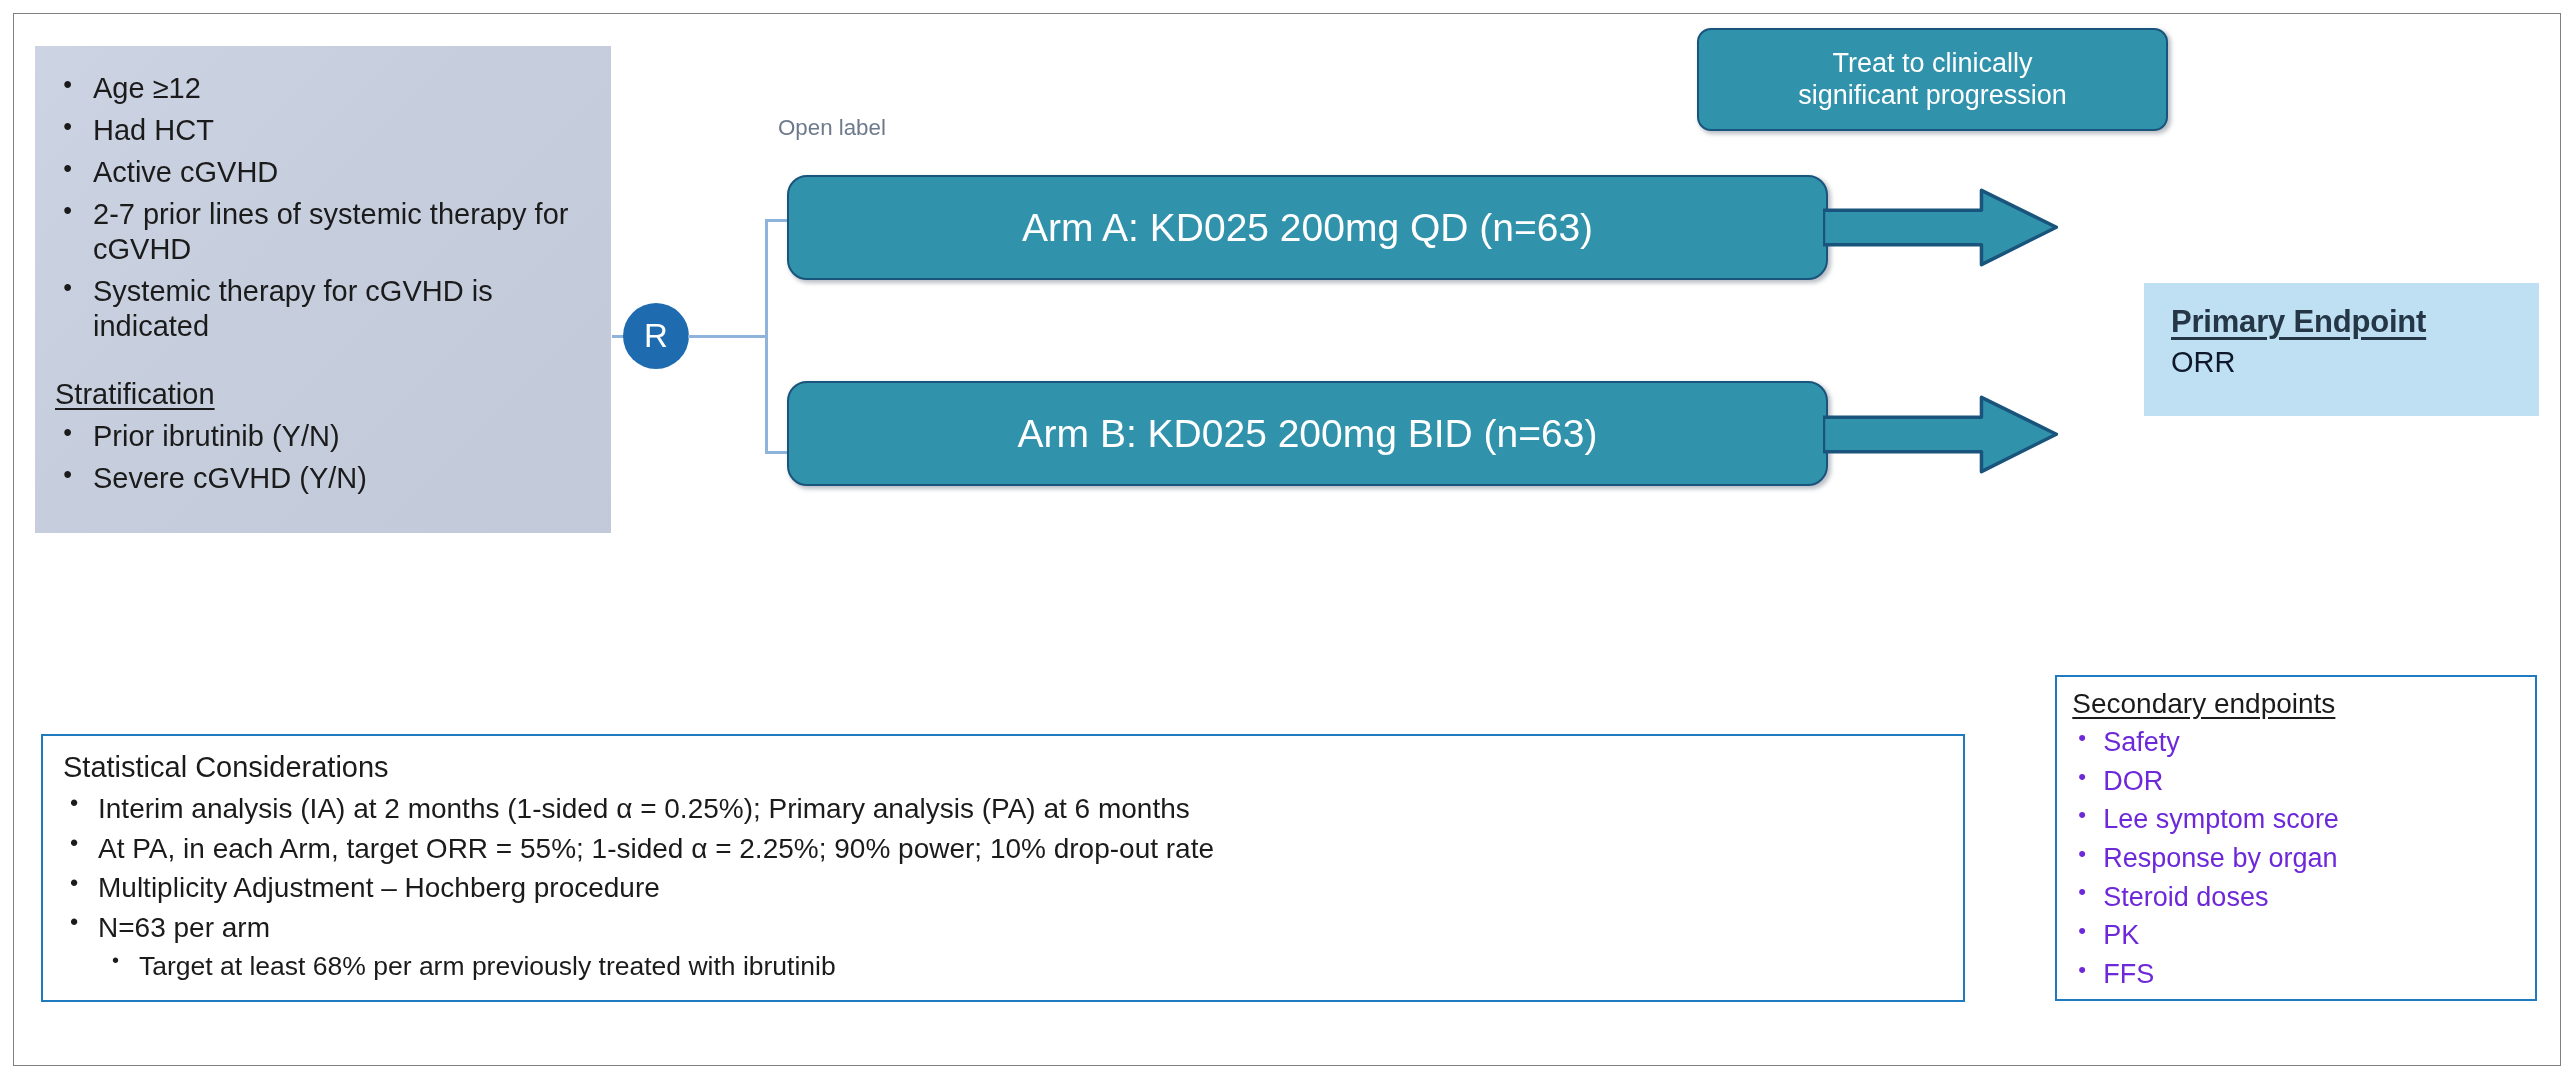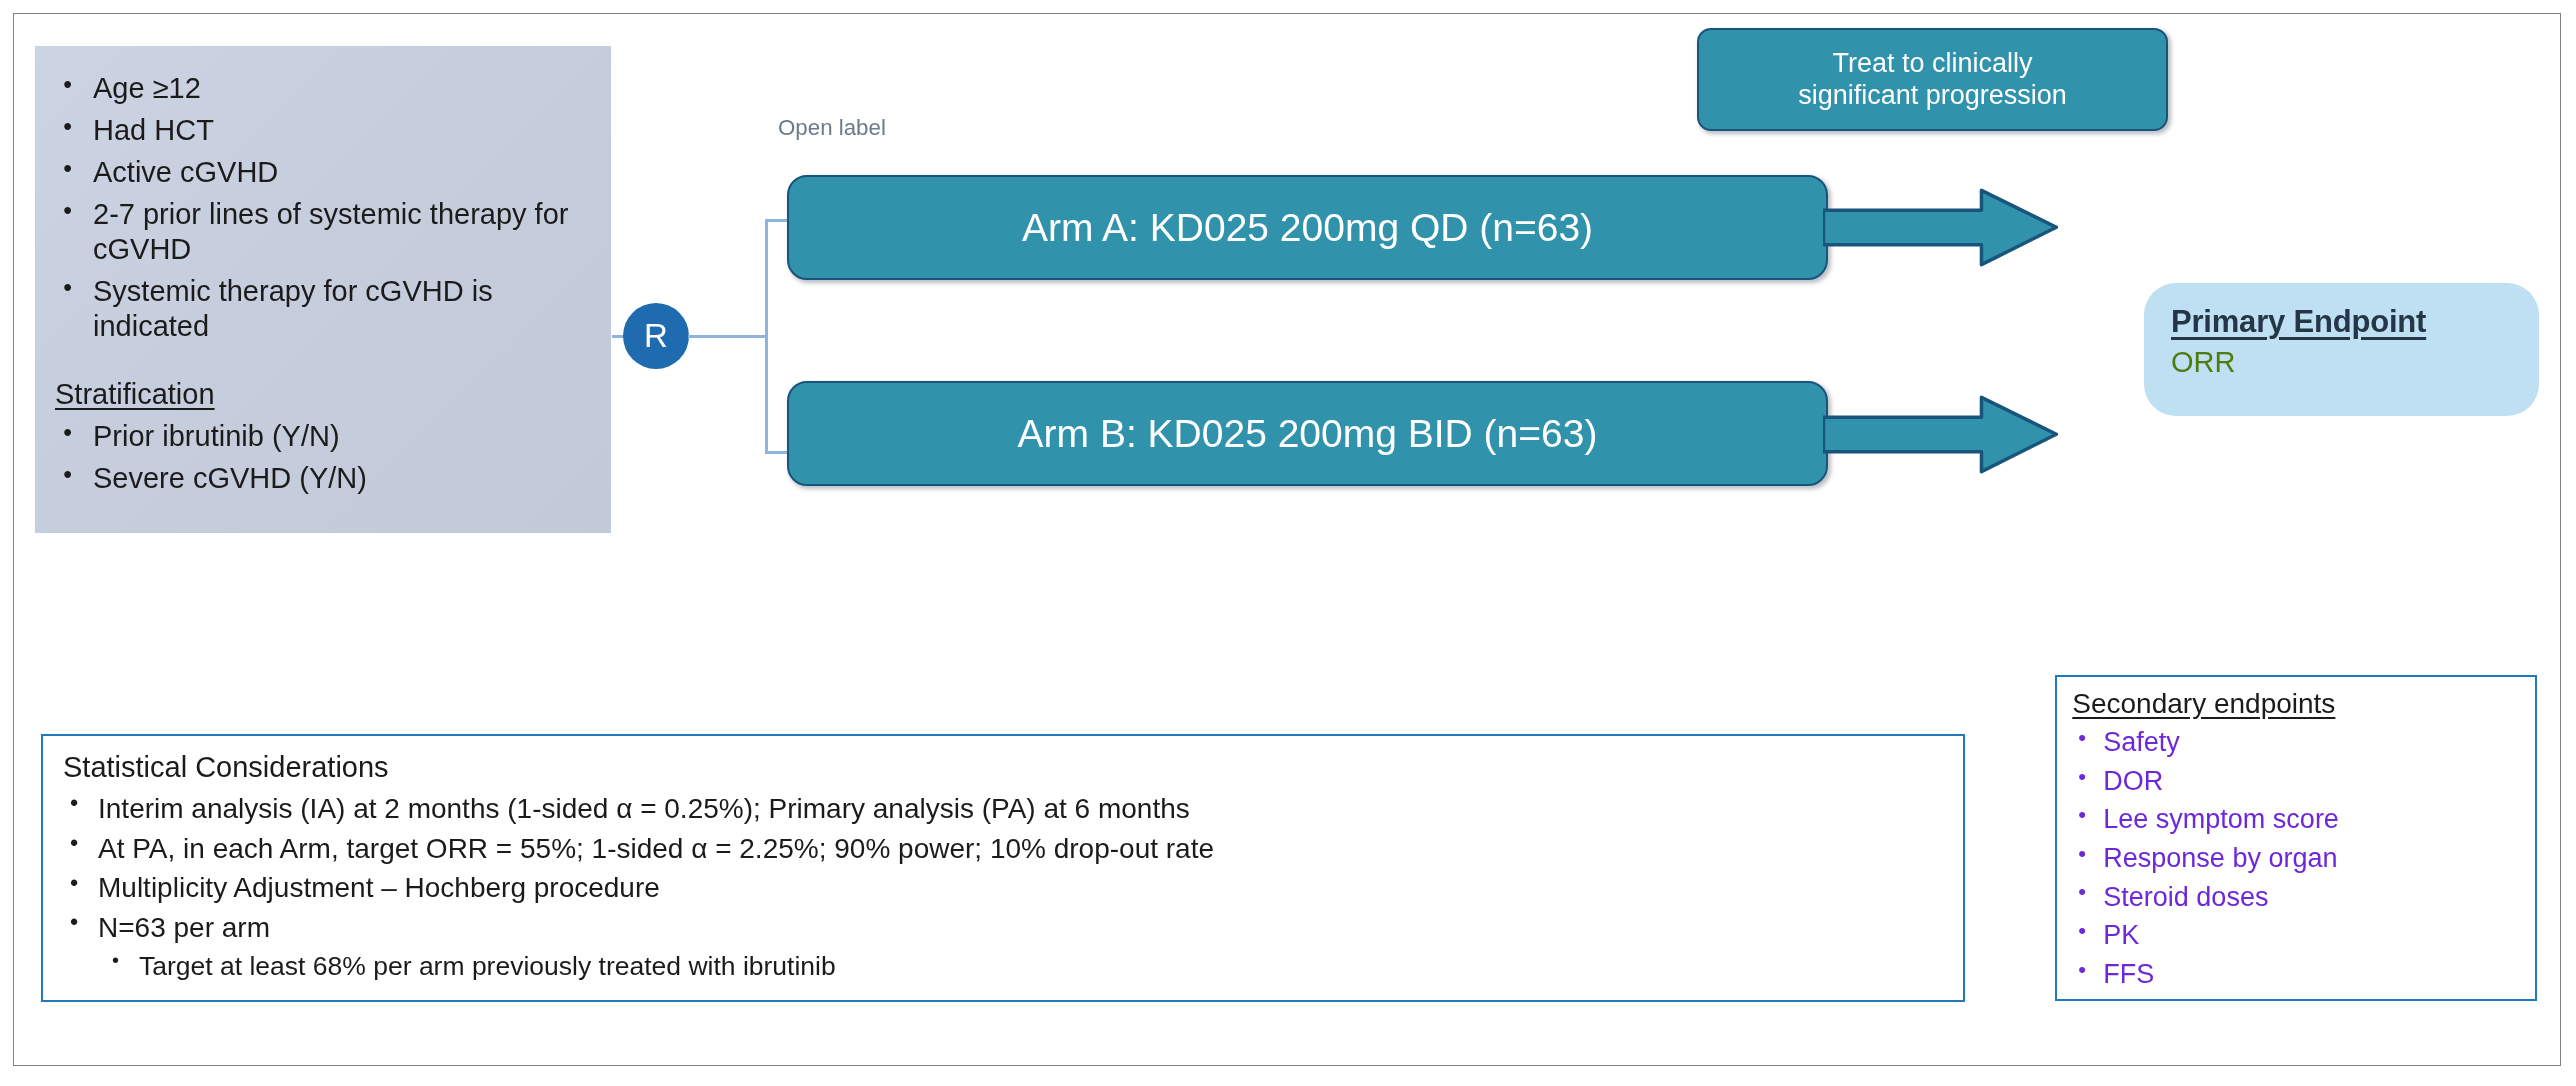--- a/index.html
+++ b/index.html
@@ -163,34 +163,33 @@
   
   #primary-endpoint-box {
     position: absolute;
     left: 2144px;
     top: 283px;
     width: 395px;
     height: 133px;
     background: #bee0f2;
     box-sizing: border-box;
     padding: 21px 0 0 27px;
-    border-radius: 32px;
   }
   #primary-endpoint-title {
     font-size: 31px;
     font-weight: bold;
     color: #253746;
     text-decoration: underline;
     text-underline-offset: 4.7px;
     letter-spacing: -0.2px;
   }
   #primary-endpoint-value {
     margin-top: 5.9px;
     font-size: 29px;
-    color: #4d7c0f;
+    color: #0f172a;
   }
 
   
   #secondary-endpoints-box {
     position: absolute;
     left: 2055px;
     top: 675px;
     width: 482px;
     height: 326px;
     background: #ffffff;

